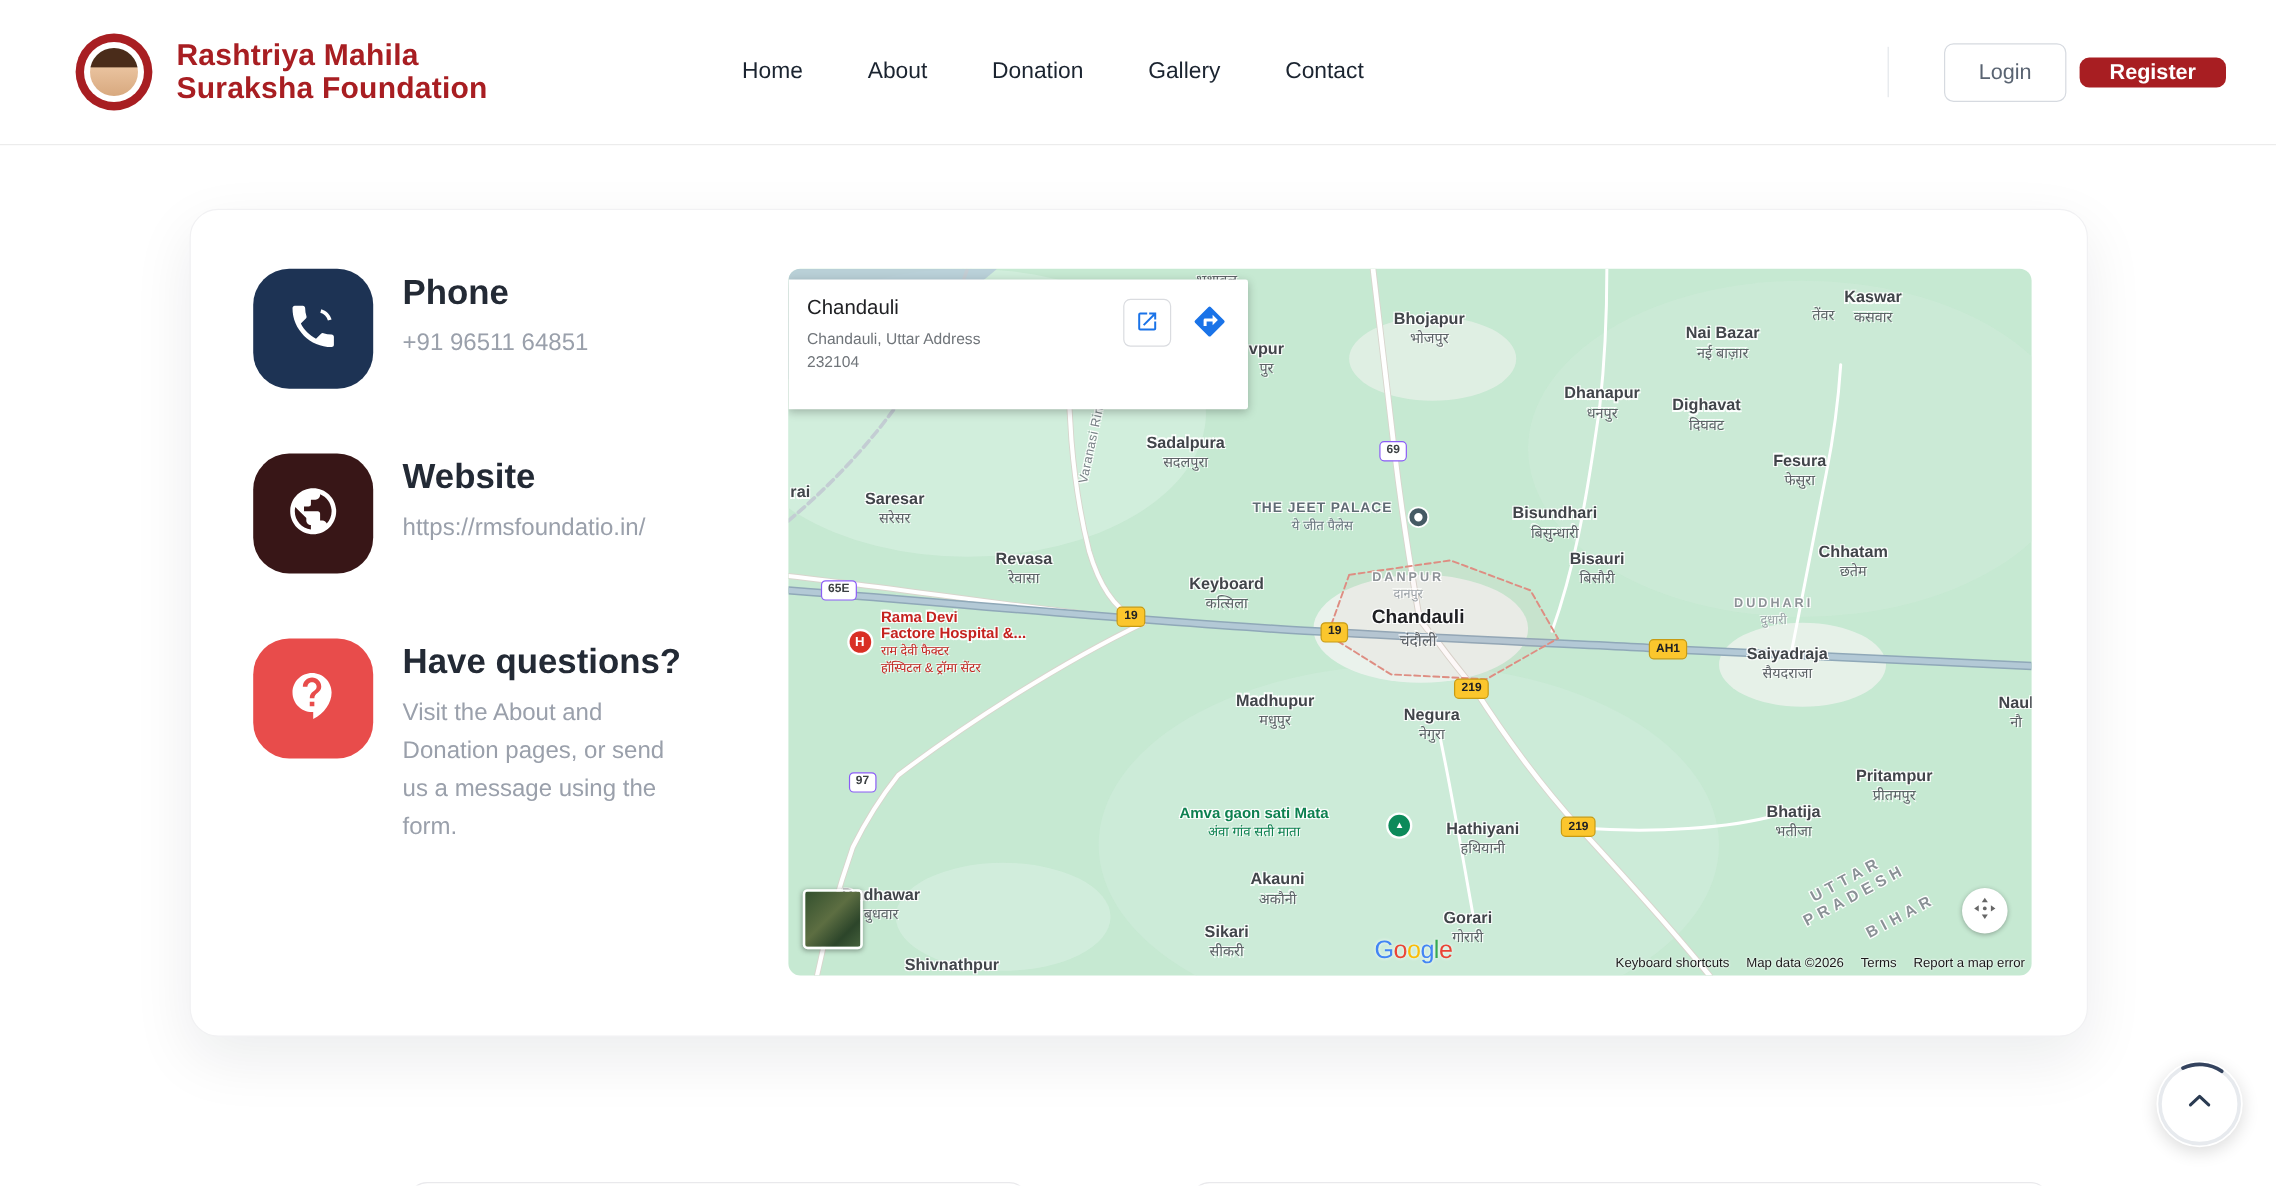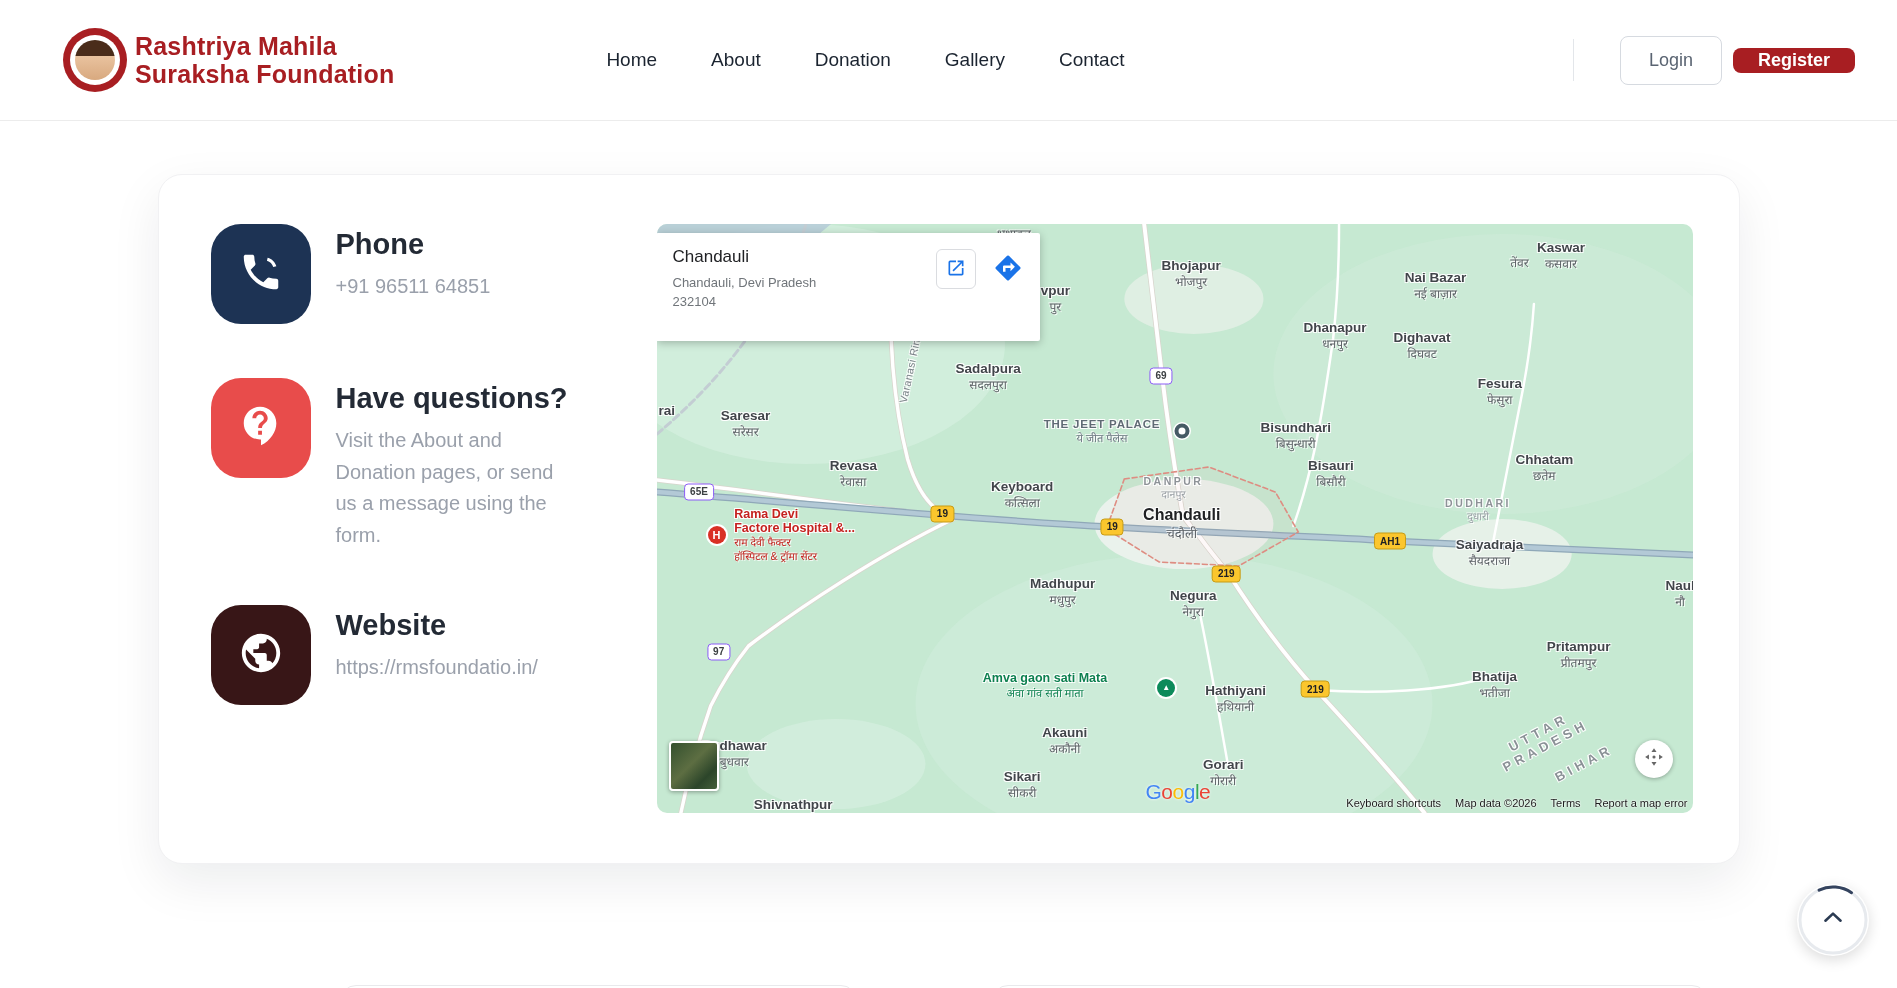--- a/index.html
+++ b/index.html
@@ -1,20 +1,20 @@
 <!DOCTYPE html>
 <html><head>
 <meta charset="utf-8">
 <style>
   html,body{margin:0;padding:0}
   body{width:1897px;height:988px;overflow:hidden;background:#fff;font-family:"Liberation Sans",sans-serif;position:relative}
 
   
   header{height:121px;display:flex;align-items:center;padding:0 42px 0 63px;border-bottom:1px solid #ececec;box-sizing:border-box;background:#fff}
-  .brand{display:flex;align-items:center;gap:8px;cursor:pointer}
+  .brand{display:flex;align-items:center;gap:20px;cursor:pointer}
   .logo{width:64px;height:64px;border-radius:50%;background:#a81e22;position:relative;flex:0 0 auto}
   .logo::before{content:"";position:absolute;inset:7px;border-radius:50%;background:#fff}
   .logo::after{content:"";position:absolute;inset:12px;border-radius:50%;background:linear-gradient(180deg,#4a2c1a 0%,#4a2c1a 40%,#e9c29e 41%,#d8a97f 100%)}
   .brand-text{color:#a81e22;font-weight:700;font-size:25px;line-height:1.14;letter-spacing:.2px}
   nav{display:flex;gap:54px;margin-left:212px}
   nav a{font-size:19px;color:#1b2430;text-decoration:none;font-weight:500}
   .actions{margin-left:auto;display:flex;align-items:center}
   .hdr-divider{width:1px;height:42px;background:#e3e6ea;margin-right:46px}
   .btn-login{padding:13px 28px;font-size:18px;color:#5a6472;background:#fff;border:1px solid #d6dae0;border-radius:8px;margin-right:11px;cursor:pointer;font-family:inherit}
   .btn-register{padding:2px 25px;font-size:18px;color:#fff;background:#a81e22;border:0;border-radius:8px;font-weight:600;cursor:pointer;font-family:inherit}
@@ -122,44 +122,44 @@
             </svg>
         </span>
       </div>
       <div class="info-text">
         <h3>Phone</h3>
         <p>+91 96511 64851</p>
       </div>
     </div>
 
     <div class="info-row">
+      <div class="tile t-website">
+        <span>
+          <svg viewBox="0 0 24 24" width="44" height="44">
+              <path fill="#fff" d="M12 2C6.48 2 2 6.48 2 12s4.48 10 10 10 10-4.48 10-10S17.52 2 12 2zm-1 17.93c-3.95-.49-7-3.85-7-7.93 0-.62.08-1.21.21-1.79L9 15v1c0 1.1.9 2 2 2v1.93zm6.9-2.54c-.26-.81-1-1.39-1.9-1.39h-1v-3c0-.55-.45-1-1-1H8v-2h2c.55 0 1-.45 1-1V7h2c1.1 0 2-.9 2-2v-.41c2.93 1.19 5 4.06 5 7.41 0 2.08-.8 3.97-2.1 5.39z"></path>
+            </svg>
+        </span>
+      </div>
+      <div class="info-text">
+        <h3>Website</h3>
+        <p class="wide">https://rmsfoundatio.in/</p>
+      </div>
+    </div>
+
+    <div class="info-row">
       <div class="tile t-questions">
         <span>
           <svg viewBox="0 0 24 24" width="44" height="44">
               <path fill="#fff" d="M11.5 2C6.81 2 3 5.81 3 10.5S6.81 19 11.5 19h.5v3c4.86-2.34 8-7 8-11.5C20 5.81 16.19 2 11.5 2zm1 14.5h-2v-2h2v2zm0-3.5h-2c0-3.25 3-3 3-5 0-1.1-.9-2-2-2s-2 .9-2 2h-2c0-2.21 1.79-4 4-4s4 1.79 4 4c0 2.5-3 2.75-3 5z"></path>
             </svg>
         </span>
       </div>
       <div class="info-text">
         <h3>Have questions?</h3>
         <p>Visit the About and Donation pages, or send us a message using the form.</p>
-      </div>
-    </div>
-
-    <div class="info-row">
-      <div class="tile t-website">
-        <span>
-          <svg viewBox="0 0 24 24" width="44" height="44">
-              <path fill="#fff" d="M12 2C6.48 2 2 6.48 2 12s4.48 10 10 10 10-4.48 10-10S17.52 2 12 2zm-1 17.93c-3.95-.49-7-3.85-7-7.93 0-.62.08-1.21.21-1.79L9 15v1c0 1.1.9 2 2 2v1.93zm6.9-2.54c-.26-.81-1-1.39-1.9-1.39h-1v-3c0-.55-.45-1-1-1H8v-2h2c.55 0 1-.45 1-1V7h2c1.1 0 2-.9 2-2v-.41c2.93 1.19 5 4.06 5 7.41 0 2.08-.8 3.97-2.1 5.39z"></path>
-            </svg>
-        </span>
-      </div>
-      <div class="info-text">
-        <h3>Website</h3>
-        <p class="wide">https://rmsfoundatio.in/</p>
       </div>
     </div>
 
   </div>
 
   <div class="map-wrap">
     <svg class="roads" viewBox="0 0 1042 589" preserveAspectRatio="none">
       <ellipse cx="150" cy="120" rx="200" ry="120" fill="#d6efe0" opacity="0.7"></ellipse>
       <ellipse cx="850" cy="150" rx="230" ry="140" fill="#cfebd9" opacity="0.6"></ellipse>
       <ellipse cx="520" cy="480" rx="260" ry="150" fill="#d2eedd" opacity="0.5"></ellipse>
@@ -240,21 +240,21 @@
         <div class="badge yellow" style="left: 44%; top: 51.4%;">19</div>
         <div class="badge ah" style="left: 70.8%; top: 53.9%;">AH1</div>
         <div class="badge yellow" style="left: 55%; top: 59.4%;">219</div>
         <div class="badge white" style="left: 6%; top: 72.6%;">97</div>
         <div class="badge yellow" style="left: 63.6%; top: 79%;">219</div>
       </div>
 
     <div class="minfo">
       <h4>Chandauli</h4>
       <div class="sub">
-        <div>Chandauli, Devi Pradesh</div>
+        <div>Chandauli, Uttar Address</div>
         <div>232104</div>
       </div>
       <div class="minfo-btns">
         <button class="btn-open">
           <span>
             <svg viewBox="0 0 24 24" width="20" height="20">
                 <path fill="#1a73e8" d="M19 19H5V5h7V3H5a2 2 0 0 0-2 2v14a2 2 0 0 0 2 2h14c1.1 0 2-.9 2-2v-7h-2v7zM14 3v2h3.59l-9.83 9.83 1.41 1.41L19 6.41V10h2V3h-7z"></path>
               </svg>
           </span>
         </button>

